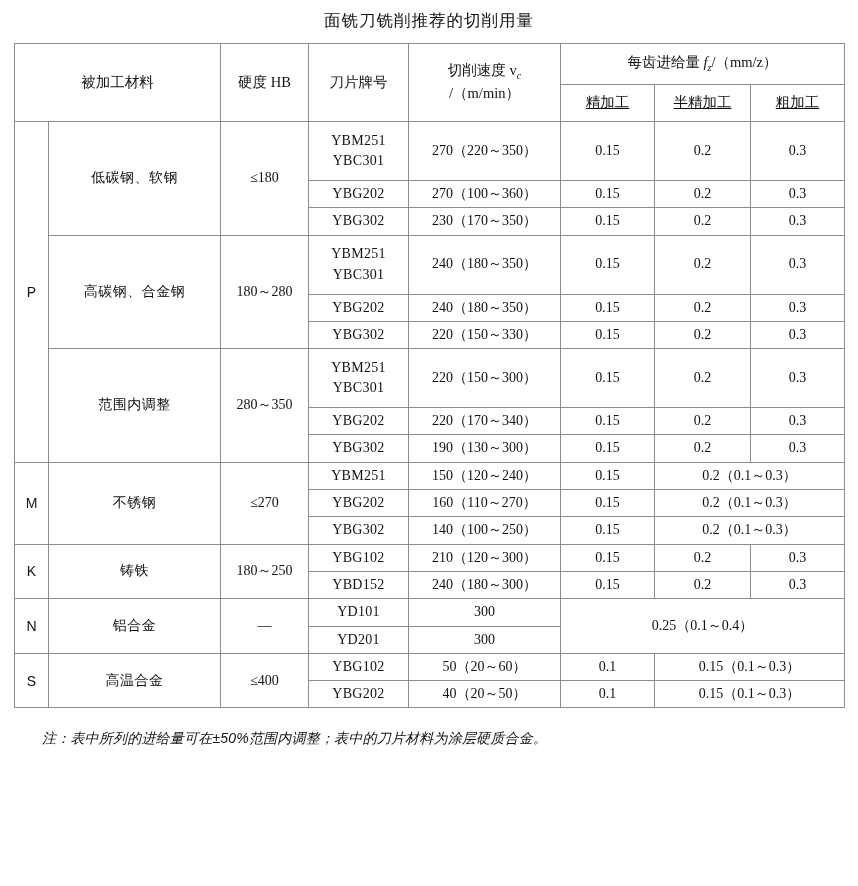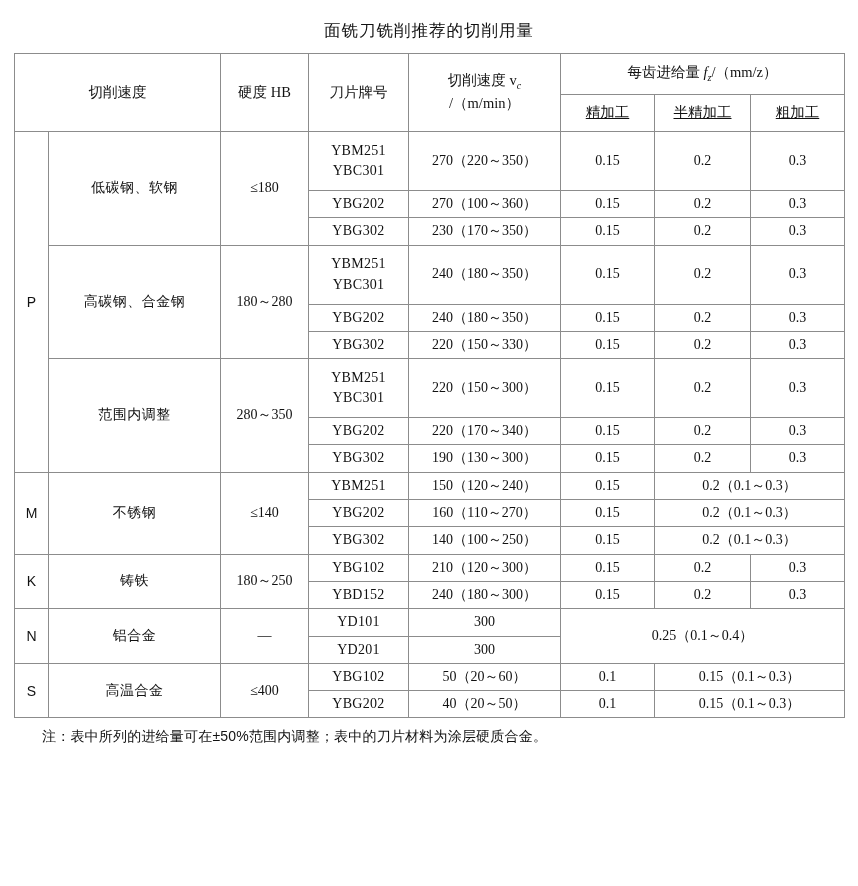--- a/index.html
+++ b/index.html
@@ -19,21 +19,21 @@
     width: 858px;
     height: 886px;
     box-sizing: border-box;
     padding: 0 14px;
   }
   .doc-title {
     text-align: center;
     font-size: 16.5px;
     font-family: Liberation Sans, sans-serif;
     letter-spacing: 1px;
-    padding-top: 20px;
+    padding-top: 10px;
     padding-bottom: 11px;
     color: #111;
   }
   table.spec {
     border-collapse: collapse;
     width: 830px;
     margin: 0 auto;
     table-layout: fixed;
   }
   table.spec td, table.spec th {
@@ -88,28 +88,29 @@
     vertical-align: sub;
   }
   .ital {
     font-style: italic;
   }
   .hdr-two-line div {
     line-height: 1.5;
   }
   .note {
     width: 830px;
-    margin: 0 auto;
+    margin: 12px auto;
     padding-top: 10px;
     font-size: 14px;
     font-family: "Liberation Sans", "DejaVu Sans", sans-serif;
     color: #111;
     text-align: left;
     text-indent: 28px;
     letter-spacing: 0.2px;
+    font-style: italic;
   }
   
   col.c-grp { width: 34px; }
   col.c-mat { width: 172px; }
   col.c-hb  { width: 88px; }
   col.c-grade { width: 100px; }
   col.c-vc  { width: 152px; }
   col.c-f1  { width: 94px; }
   col.c-f2  { width: 96px; }
   col.c-f3  { width: 94px; }
@@ -127,21 +128,21 @@
         <col class="c-mat">
         <col class="c-hb">
         <col class="c-grade">
       <col class="c-vc">
         <col class="c-f1">
         <col class="c-f2">
         <col class="c-f3">
     </colgroup>
     <thead>
       <tr class="hdr-row1">
-        <th colspan="2" rowspan="2">切削速度</th>
+        <th colspan="2" rowspan="2">被加工材料</th>
         <th rowspan="2">硬度 HB</th>
         <th rowspan="2">刀片牌号</th>
         <th rowspan="2" class="hdr-two-line">
           <div><span>切削速度 v</span><span class="unit-sub ital">c</span></div>
           <div><span>/（m/min）</span></div>
         </th>
         <th colspan="3">
           <span>每齿进给量 </span><span class="ital">f</span><span class="unit-sub ital">z</span><span>/（mm/z）</span>
         </th>
       </tr>
@@ -239,21 +240,21 @@
             <div>YBG302</div>
           </td>
           <td class="num">190（130～300）</td>
           <td class="num">0.15</td>
           <td class="num">0.2</td>
           <td class="num">0.3</td>
         </tr>
         <tr>
           <td class="grp-cell" rowspan="3">M</td>
           <td class="mat-cell" rowspan="3">不锈钢</td>
-          <td class="hardness" rowspan="3">≤140</td>
+          <td class="hardness" rowspan="3">≤270</td>
           <td class="grade-cell">
             <div>YBM251</div>
           </td>
           <td class="num">150（120～240）</td>
           <td class="num">0.15</td>
           <td class="num" colspan="2">0.2（0.1～0.3）</td>
         </tr>
         <tr>
           <td class="grade-cell">
             <div>YBG202</div>

